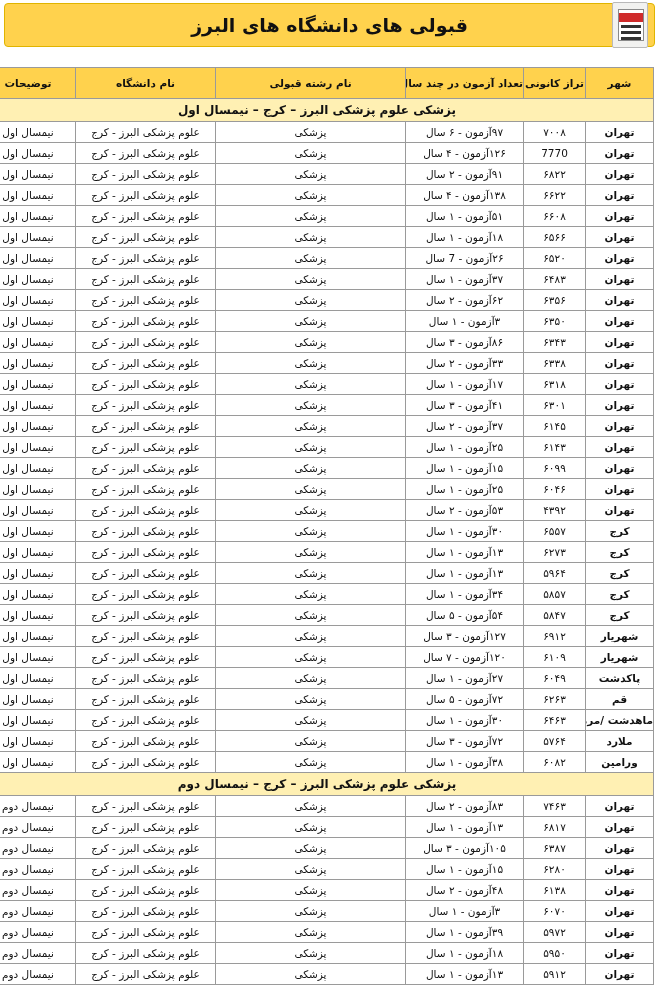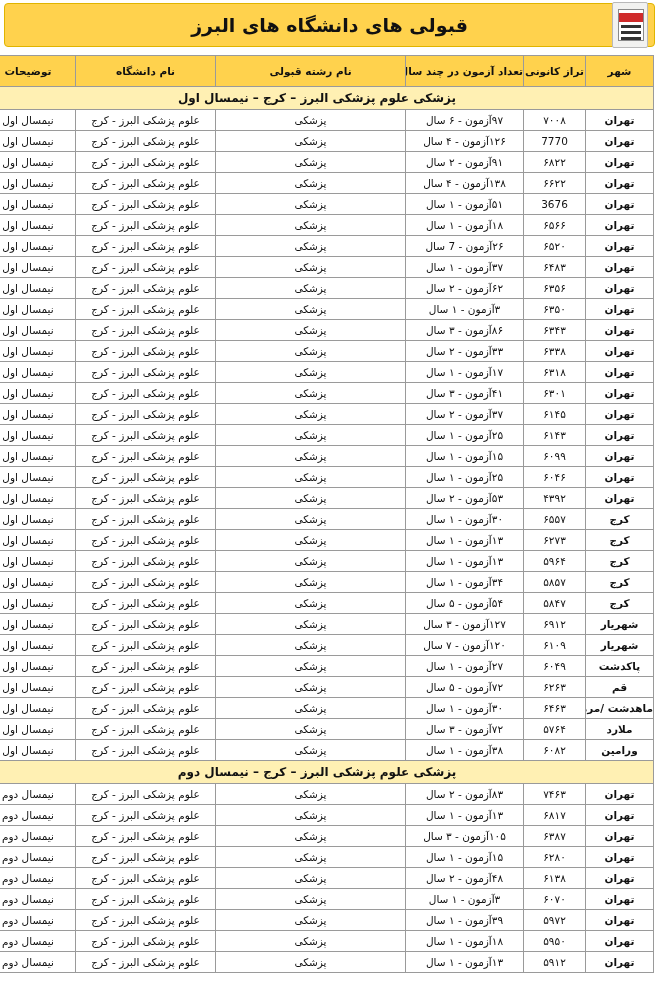--- a/index.html
+++ b/index.html
@@ -13,21 +13,21 @@
     width: 659px;
     min-height: 1004px;
     position: relative;
     background: #ffffff;
   }
 
   
   .banner {
     position: relative;
     height: 44px;
-    margin: 3px 4px 8px 4px;
+    margin: 3px 4px 20px 4px;
     background: #ffd24d;
     border: 1px solid #e0b400;
     border-radius: 4px;
     display: flex;
     align-items: center;
     justify-content: center;
   }
   .banner-title {
     font-size: 19px;
     font-weight: bold;
@@ -179,21 +179,21 @@
         <tr>
           <td class="c-city">تهران</td>
           <td class="c-taraz">۶۶۲۲</td>
           <td class="c-attempts">۱۳۸آزمون - ۴ سال</td>
           <td class="c-major">پزشکی</td>
           <td class="c-univ">علوم پزشکی البرز - کرج</td>
           <td class="c-notes">نیمسال اول</td>
         </tr>
         <tr>
           <td class="c-city">تهران</td>
-          <td class="c-taraz">3676</td>
+          <td class="c-taraz">۶۶۰۸</td>
           <td class="c-attempts">۵۱آزمون - ۱ سال</td>
           <td class="c-major">پزشکی</td>
           <td class="c-univ">علوم پزشکی البرز - کرج</td>
           <td class="c-notes">نیمسال اول</td>
         </tr>
         <tr>
           <td class="c-city">تهران</td>
           <td class="c-taraz">۶۵۶۶</td>
           <td class="c-attempts">۱۸آزمون - ۱ سال</td>
           <td class="c-major">پزشکی</td>

